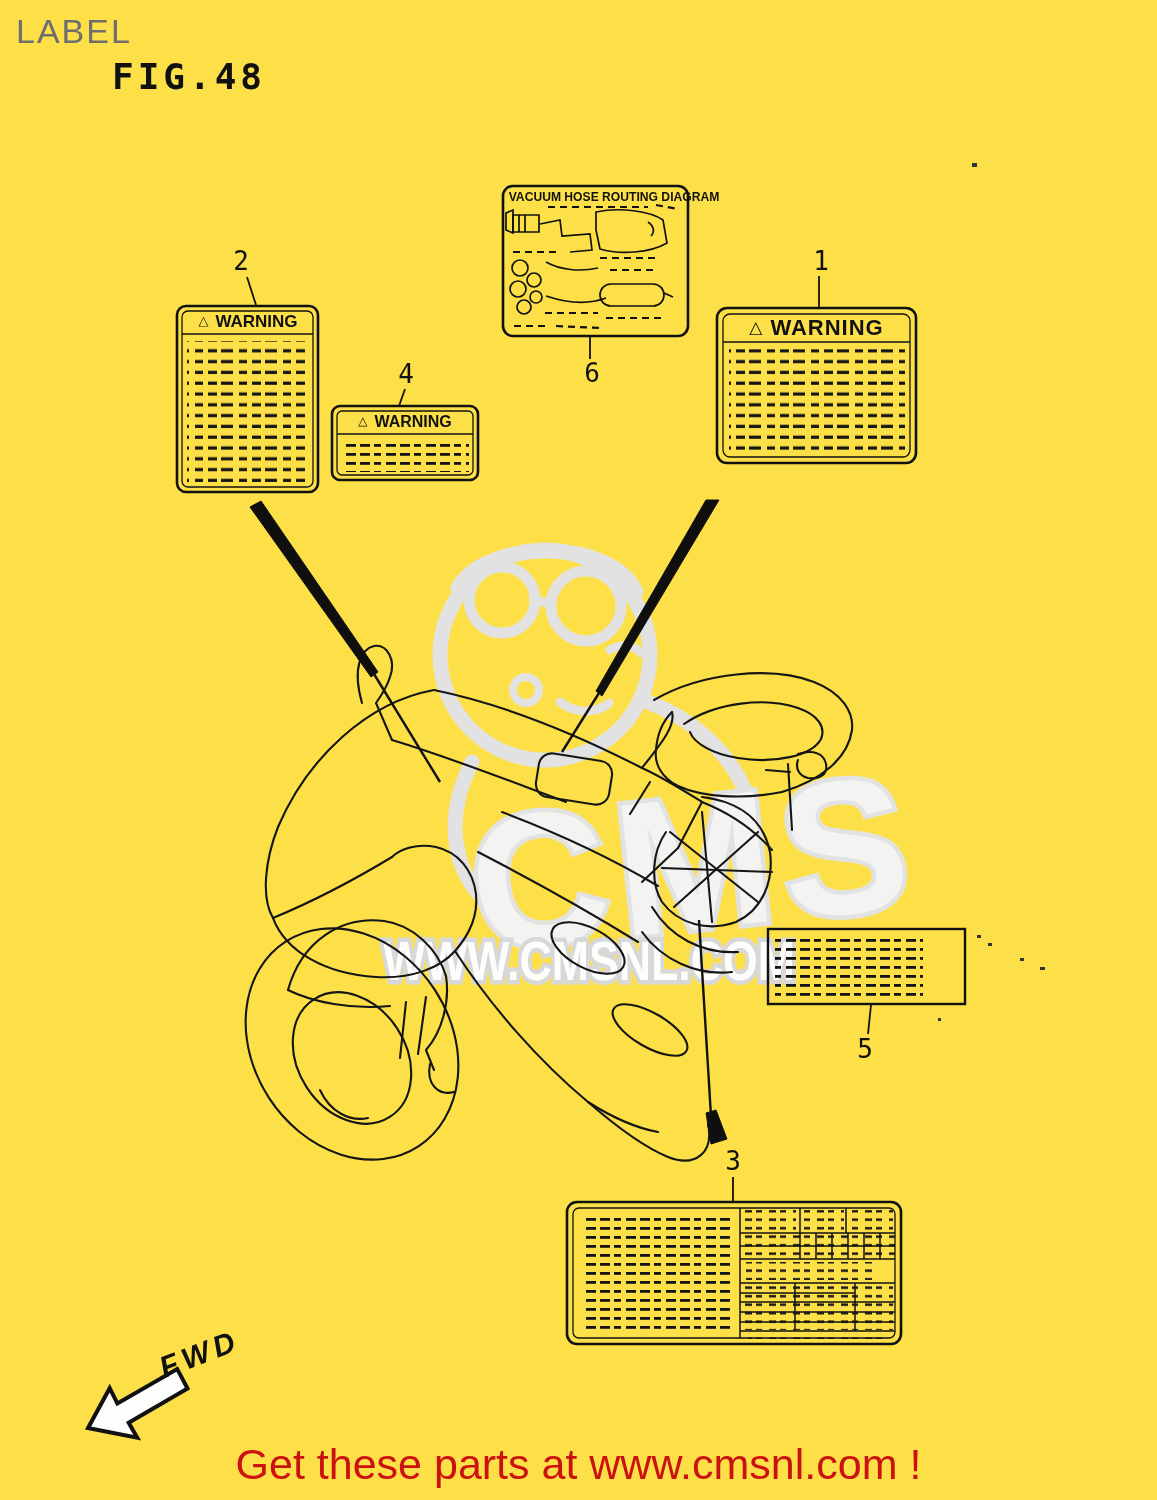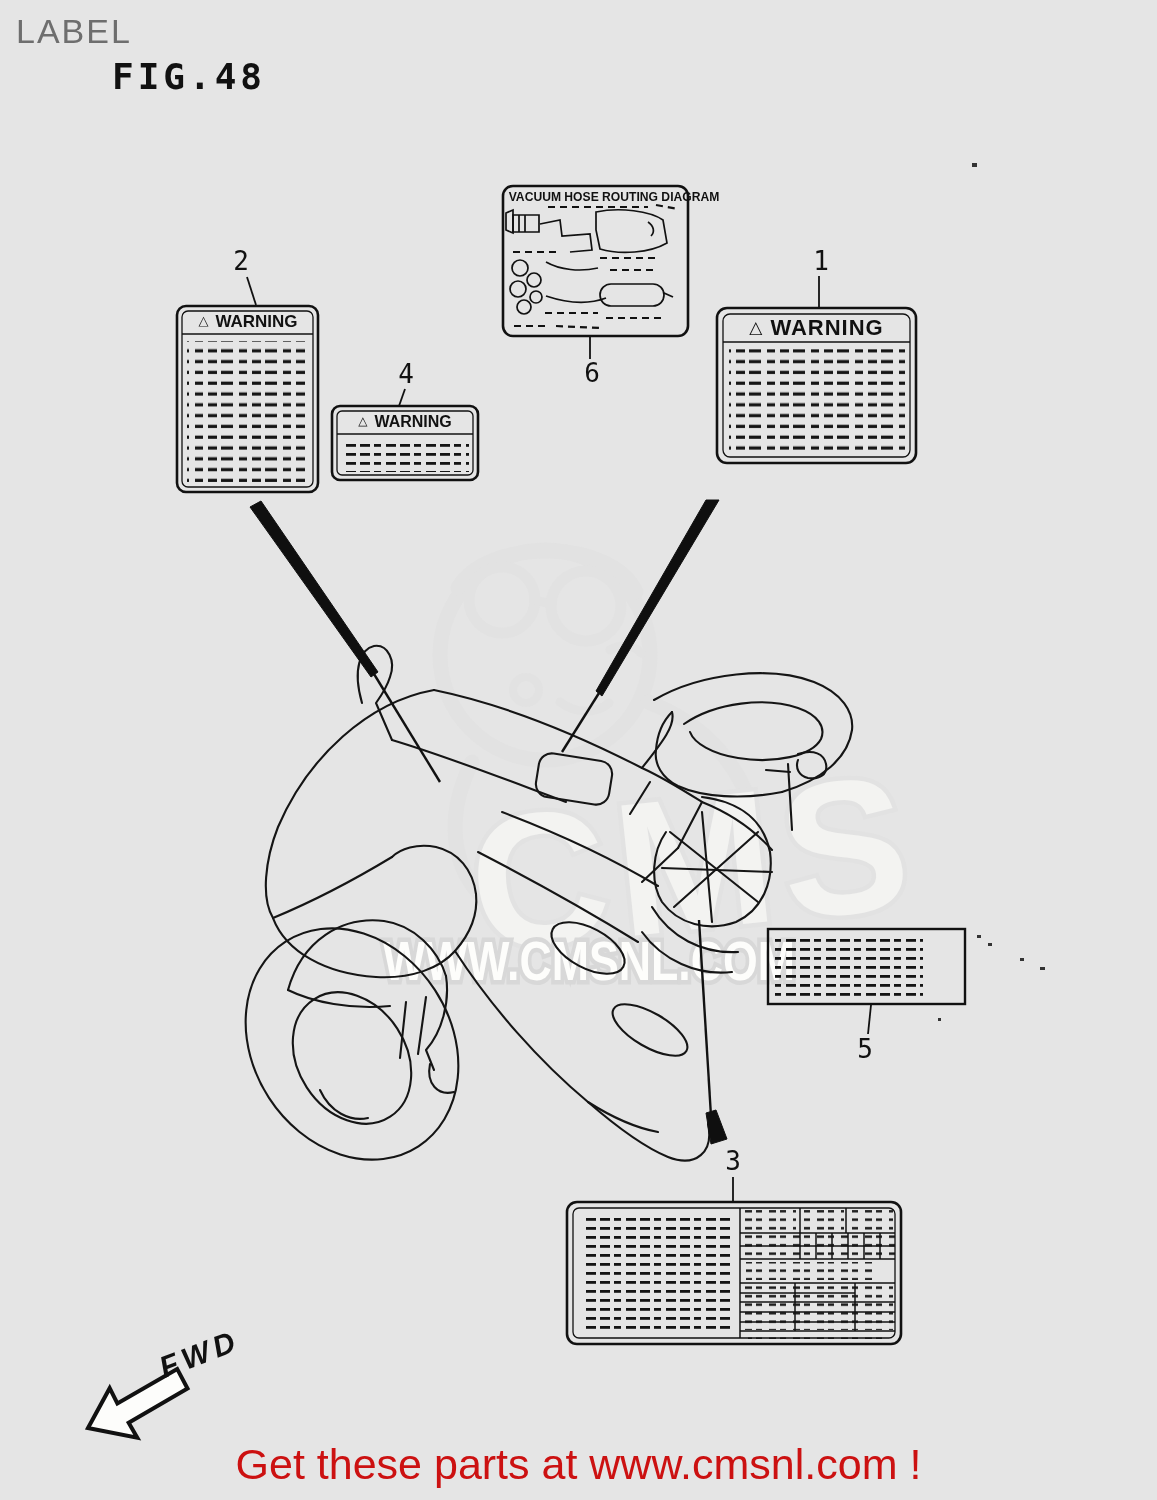--- a/index.html
+++ b/index.html
@@ -1,16 +1,16 @@
 <!DOCTYPE html>
 <html><head>
 <meta charset="utf-8">
 <style>
   html,body{margin:0;padding:0;background:#ffffff;}
-  .page{position:relative;width:1157px;height:1500px;background:#e5e5e5;overflow:hidden;
+  .page{position:relative;width:1157px;height:1500px;background:#fde047;overflow:hidden;
         font-family:"Liberation Sans",sans-serif;color:#1a1a1a;}
   .abs{position:absolute;}
   .corner-label{left:16px;top:12px;font-size:34px;letter-spacing:2px;color:#6e6e6e;}
   .fig-title{left:112px;top:56px;font-size:36px;font-weight:bold;letter-spacing:4px;
              font-family:"DejaVu Sans Mono",monospace;color:#111;}
   svg.art{position:absolute;left:0;top:0;}
   .partnum{font-family:"DejaVu Sans Mono",monospace;font-size:26px;color:#111;
            width:26px;text-align:center;line-height:1;}
   .warnhead{display:flex;align-items:center;justify-content:center;font-weight:bold;
             color:#111;white-space:nowrap;}

